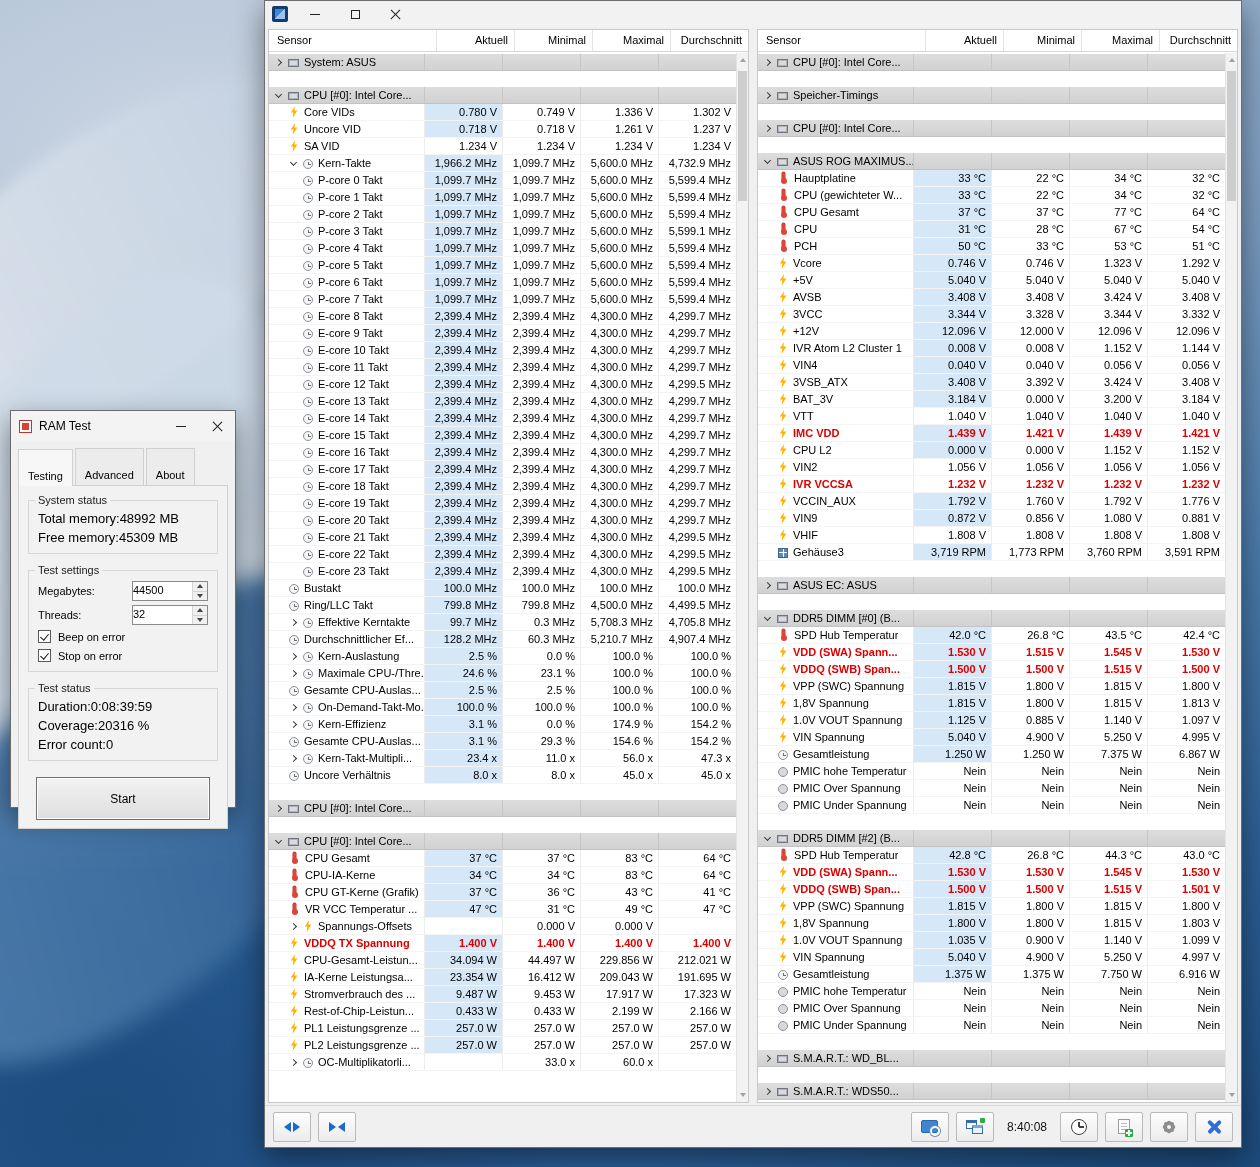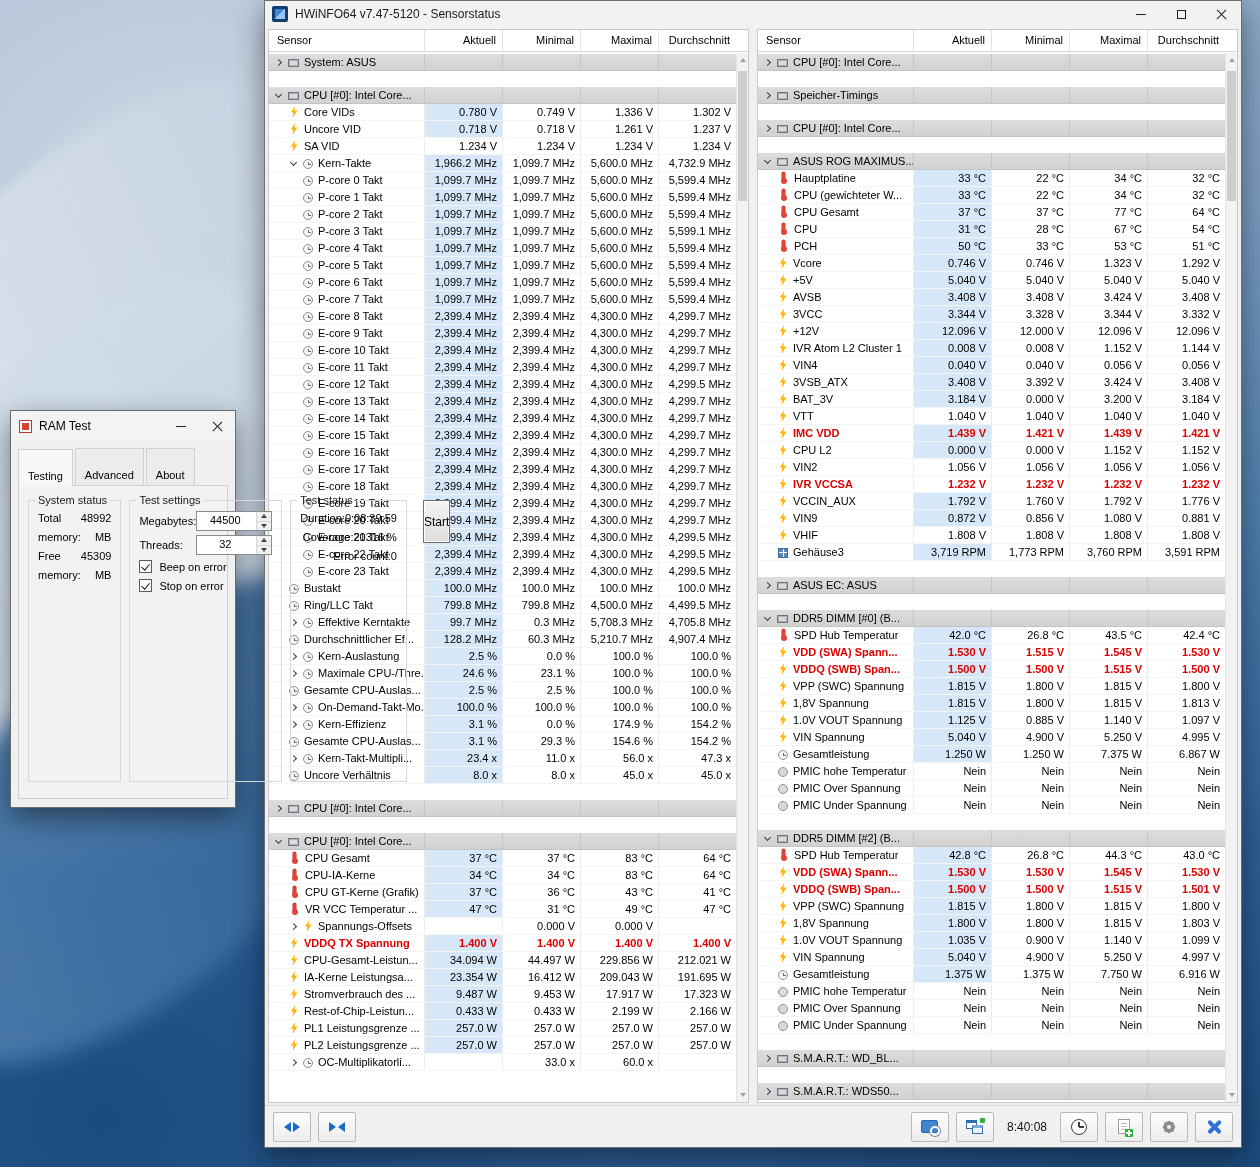--- a/index.html
+++ b/index.html
@@ -27,21 +27,21 @@
   .hw-title-text{font-size:12px;color:#1a1a1a;flex:1;white-space:nowrap;overflow:hidden}
   .wc{width:40px;height:100%;display:flex;align-items:center;justify-content:center;flex:0 0 auto}
   .glyph-min{width:10px;height:1px;background:#222;display:block}
   .glyph-max{width:9px;height:9px;border:1px solid #222;display:block}
   .glyph-x{position:relative;width:11px;height:11px;display:block}
   .glyph-x::before,.glyph-x::after{content:"";position:absolute;left:-1px;top:5px;width:13px;height:1.3px;background:#222}
   .glyph-x::before{transform:rotate(45deg)}.glyph-x::after{transform:rotate(-45deg)}
 
   .sensor-area{flex:1;display:flex;gap:8px;padding:2px 3px;overflow:hidden}
   .pane{position:relative;background:#fff;border:1px solid #c9c9c9;flex:1;display:flex;flex-direction:column;overflow:hidden}
-  .pane-header{display:flex;height:22px;border-bottom:1px solid #d5d5d5;align-items:center;padding-right:12px;flex:0 0 auto;background:#fff}
+  .pane-header{display:flex;height:22px;border-bottom:1px solid #d5d5d5;align-items:center;flex:0 0 auto;background:#fff}
   .ph{width:78px;text-align:right;padding:0 6px;border-left:1px solid #e3e3e3;font-size:11px;line-height:21px;height:100%}
   .ph-label{flex:1;width:auto;text-align:left;border-left:none;padding-left:8px}
   .pane-body{flex:1;overflow:hidden;padding:2px 12px 0 0}
   .gap{height:16px}
   .srow{display:flex;height:17px;line-height:16px;font-size:11px;border-bottom:1px solid #f4f4f4}
   .lcell{flex:1;display:flex;align-items:center;padding-left:20px;overflow:hidden;white-space:nowrap}
   .lcell.ind{padding-left:34px}
   .sec-l{padding-left:5px !important}
   .cell{width:78px;flex:0 0 auto;text-align:right;padding-right:5px;border-left:1px solid #ececec;overflow:hidden;white-space:nowrap}
   .cell.hl{background:#d6e7f8}
@@ -107,28 +107,28 @@
   
   .rt{position:absolute;left:10px;top:410px;width:226px;height:398px;background:#f0f0f0;border:1px solid #6b6b6b;box-shadow:0 10px 26px rgba(0,0,0,.45);display:flex;flex-direction:column}
   .rt-title{height:30px;display:flex;align-items:center;padding-left:8px;background:#f3f3f3;flex:0 0 auto}
   .rt-appicon{width:13px;height:13px;border:1px solid #b33;background:#fff;position:relative;margin-right:7px;flex:0 0 auto}
   .rt-appicon::after{content:"";position:absolute;inset:2px;background:#d94335}
   .rt-title-text{font-size:12px;flex:1}
   .rt-wc{width:36px;height:100%;display:flex;align-items:center;justify-content:center;flex:0 0 auto}
   .rt-tabs{display:flex;padding:7px 7px 0;flex:0 0 auto}
   .rt-tab{border:1px solid #d0d0d0;border-bottom:none;background:#ececec;padding:20px 9px 2px;font-size:11px;margin-right:2px;position:relative}
   .rt-tab.active{background:#f7f7f7;top:1px;padding-bottom:4px;z-index:2}
-  .rt-page{border:1px solid #d0d0d0;margin:0 7px 8px;background:#f2f2f2;flex:1;padding:6px 5px 8px;display:flex;flex-direction:row}
+  .rt-page{border:1px solid #d0d0d0;margin:0 7px 8px;background:#f2f2f2;flex:1;padding:6px 5px 8px;display:flex;flex-direction:column}
   .grp{border:1px solid #d7d7d7;margin:2px 4px 8px;padding:3px 6px 6px}
   .grp legend{font-size:11px;padding:0 3px;color:#1a1a1a}
-  .kv{display:flex;justify-content:flex-end;font-size:11px;line-height:19px;padding:0 3px}
+  .kv{display:flex;justify-content:flex-start;font-size:13px;line-height:19px;padding:0 3px}
   .kv .v{text-align:right}
   .field-row{display:flex;justify-content:space-between;align-items:center;padding:2px 3px;font-size:11px}
   .spinbox{width:76px;height:20px;border:1px solid #8a8a8a;background:#fff;display:flex;align-items:stretch}
-  .spin-num{flex:1;text-align:center;padding:2px 3px 0 0;font-size:11px}
+  .spin-num{flex:1;text-align:left;padding:2px 3px 0 0;font-size:11px}
   .spin-ars{width:15px;border-left:1px solid #d5d5d5;display:flex;flex-direction:column}
   .spA{flex:1;display:flex;align-items:center;justify-content:center;background:#f0f0f0}
   .spA.up{border-bottom:1px solid #d5d5d5}
   .triU{width:0;height:0;border-left:3px solid transparent;border-right:3px solid transparent;border-bottom:4px solid #444}
   .triD{width:0;height:0;border-left:3px solid transparent;border-right:3px solid transparent;border-top:4px solid #444}
   .cbrow{display:flex;align-items:center;padding:3px 3px;font-size:11px}
   .cbbox{width:13px;height:13px;border:1px solid #5a5a5a;background:#fff;position:relative;margin-right:7px;flex:0 0 auto}
   .cbbox::after{content:"";position:absolute;left:3px;top:1px;width:4px;height:7px;border:solid #1a1a1a;border-width:0 1.7px 1.7px 0;transform:rotate(40deg)}
   .start-btn{margin:8px 12px 0;height:43px;border:1px solid #707070;background:linear-gradient(#f3f3f3,#dedede);box-shadow:inset 0 0 0 1px #fff;display:flex;align-items:center;justify-content:center;font-size:12px}
 </style>
@@ -138,21 +138,20 @@
 <div class="screen">
   <div class="desktop">
     <div class="petal petal1"></div>
     <div class="petal petal2"></div>
     <div class="petal petal3"></div>
   </div>
 
   <div class="hw">
     <div class="hw-title">
       <span class="hw-appicon"></span>
-      <span class="hw-title-text">HWiNFO64 v7.47-5120 - Sensorstatus</span>
       <span class="wc">
           <i class="glyph-min"></i>
         </span>
       <span class="wc">
           <i class="glyph-max"></i>
         </span>
       <span class="wc">
           <i class="glyph-x"></i>
         </span>
     </div>

